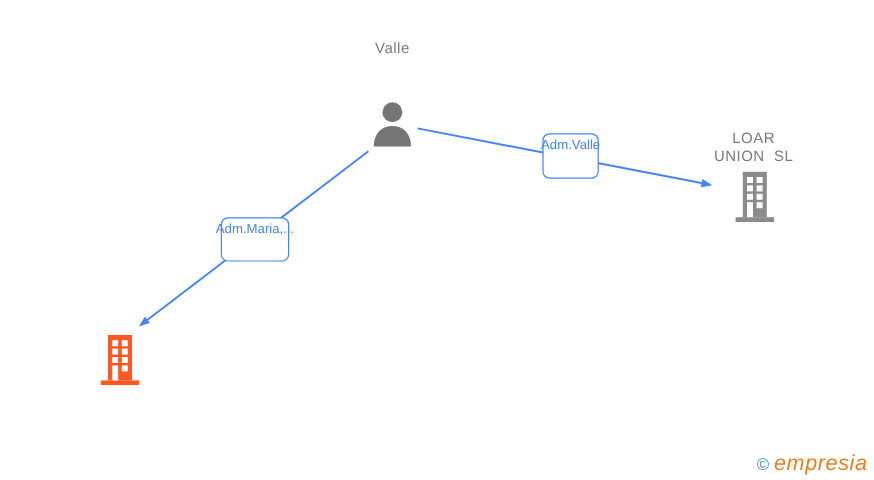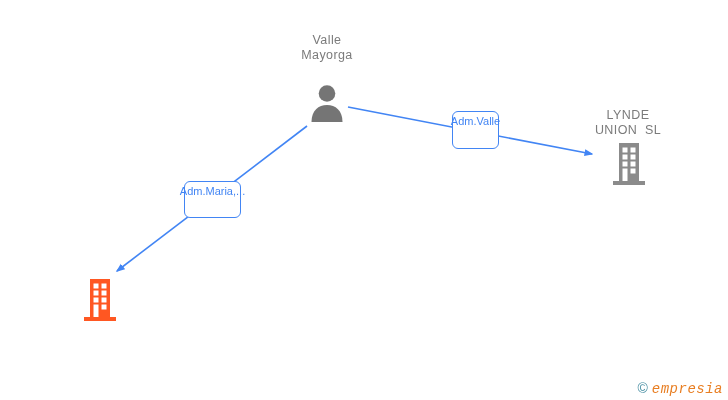--- a/index.html
+++ b/index.html
@@ -26,42 +26,41 @@
   .icon-wrap{position:absolute;cursor:pointer;}
   .footer{
     position:absolute;right:5px;bottom:3px;cursor:pointer;
     display:flex;align-items:baseline;gap:4px;
   }
   .footer .copy{
     color:var(--copyright,#4A90A4);font-size:14px;
     font-family:"Liberation Sans",sans-serif;
   }
   .footer .brand{
-    color:var(--brand,#E87E22);font-size:14px;font-style:italic;
-    font-family:Liberation Mono, monospace;letter-spacing:0.5px;
+    color:var(--brand,#E87E22);font-size:18px;font-style:italic;
+    font-family:Liberation Sans, sans-serif;letter-spacing:0.5px;
   }
 </style>
 </head>
 <body>
 
 <div class="canvas">
 
   <svg class="edges" viewBox="0 0 728 400">
     <defs>
       <marker id="arrow" markerWidth="9" markerHeight="8" refX="7.5" refY="3.5" orient="auto" markerUnits="userSpaceOnUse">
         <path d="M0,0 L9,3.5 L0,7 z" fill="#4285F4"></path>
       </marker>
     </defs>
     <line class="edge-line" x1="348" y1="107" x2="592" y2="154" marker-end="url(#arrow)" stroke="#4285F4"></line>
     <line class="edge-line" x1="307" y1="126" x2="117" y2="271" marker-end="url(#arrow)" stroke="#4285F4"></line>
   </svg>
 
   <div class="node-label" style="left:257px;top:33px;width:140px;">
     <span class="line">Valle</span>
-    <span class="line">Mayorga</span>
   </div>
   <div class="icon-wrap" style="left:307px;top:84px;width:40px;height:40px;">
     <svg width="40" height="40" viewBox="0 0 40 40">
       <g fill="#757575">
         <circle cx="20" cy="9.5" r="8.3"></circle>
         <path d="M4.5 38 c0 -11.5 7 -17 15.5 -17 s15.5 5.5 15.5 17 z"></path>
       </g>
     </svg>
   </div>
 
@@ -69,21 +68,21 @@
     <span class="line">Adm.</span>
     <span class="line">Valle</span>
   </div>
 
   <div class="edge-label" style="left:184px;top:181px;width:57px;height:37px;">
     <span class="line">Adm.</span>
     <span class="line">Maria,...</span>
   </div>
 
   <div class="node-label company-label" style="left:558px;top:108px;width:140px;">
-    <span class="line">LYNDE</span>
+    <span class="line">LOAR</span>
     <span class="line">UNION  SL</span>
   </div>
   <div class="icon-wrap" style="left:611px;top:143px;width:36px;height:42px;">
     <svg width="36" height="42" viewBox="0 0 36 42">
       <g fill="#8b8b8b">
         <rect x="2" y="38" width="32" height="4"></rect>
         <rect x="8" y="0" width="20" height="38"></rect>
       </g>
       <g fill="#ffffff">
         <rect x="11.5" y="4.5" width="5" height="5"></rect>

